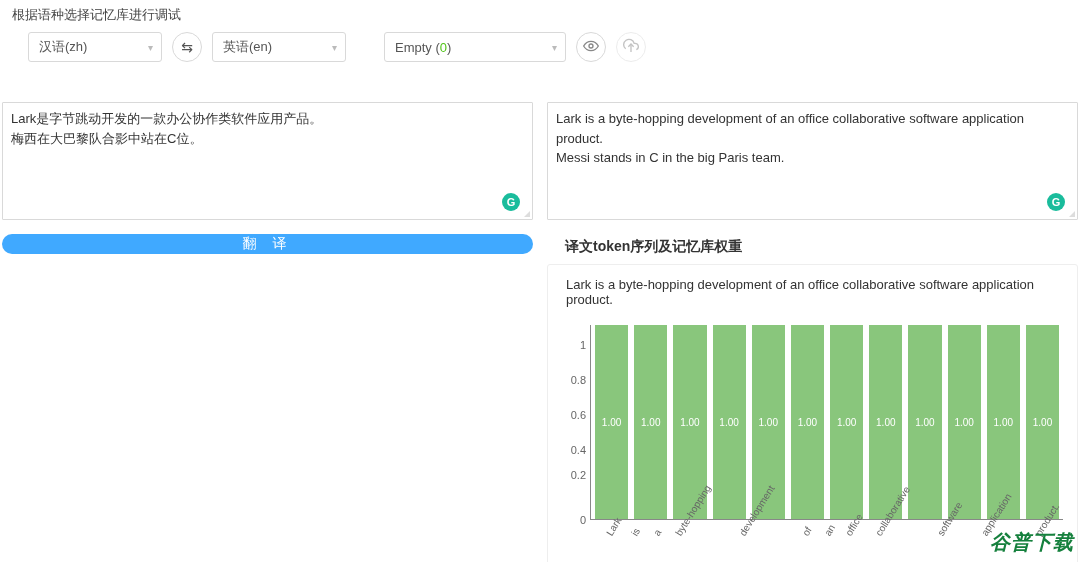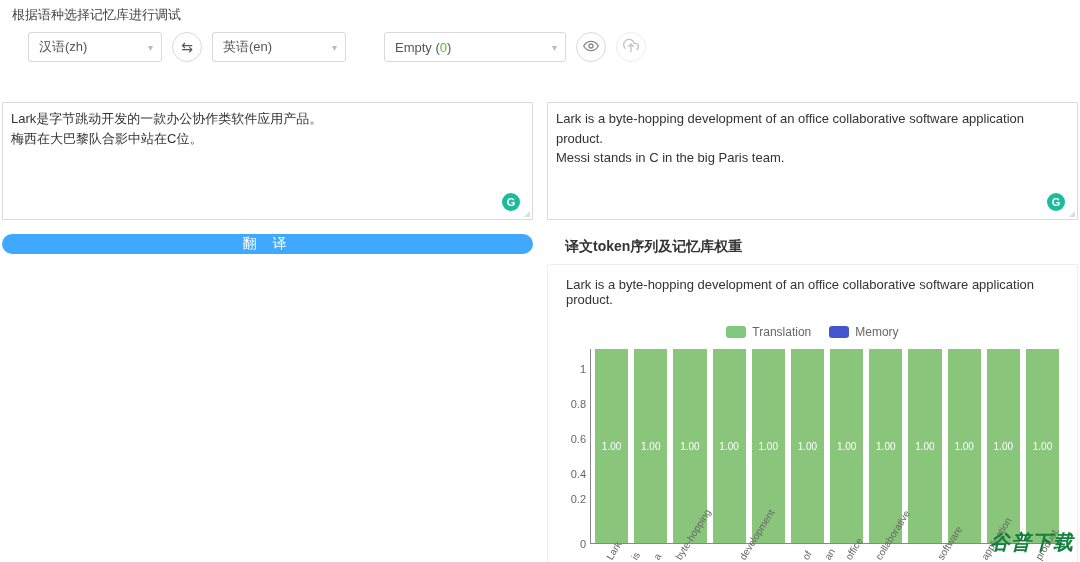--- a/index.html
+++ b/index.html
@@ -297,30 +297,20 @@
 Messi stands in C in the big Paris team.</textarea>
       <div class="g-badge">G</div>
       <div class="resize-handle"></div>
     </div>
 
     <div class="subheading">译文token序列及记忆库权重</div>
 
     <div class="chart-panel">
       <div class="chart-sentence">Lark is a byte-hopping development of an office collaborative software application product.</div>
 
-      <div class="legend">
-        <div class="legend-item">
-          <span class="legend-swatch swatch-translation"></span>
-          <span>Translation</span>
-        </div>
-        <div class="legend-item">
-          <span class="legend-swatch swatch-memory"></span>
-          <span>Memory</span>
-        </div>
-      </div>
 
       <div class="chart-area">
         <div class="y-axis" id="y-axis">
             <div class="y-tick" style="bottom: 0px;">0</div>
             <div class="y-tick" style="bottom: 45px;">0.2</div>
             <div class="y-tick" style="bottom: 70px;">0.4</div>
             <div class="y-tick" style="bottom: 105px;">0.6</div>
             <div class="y-tick" style="bottom: 140px;">0.8</div>
             <div class="y-tick" style="bottom: 175px;">1</div>
           </div>

